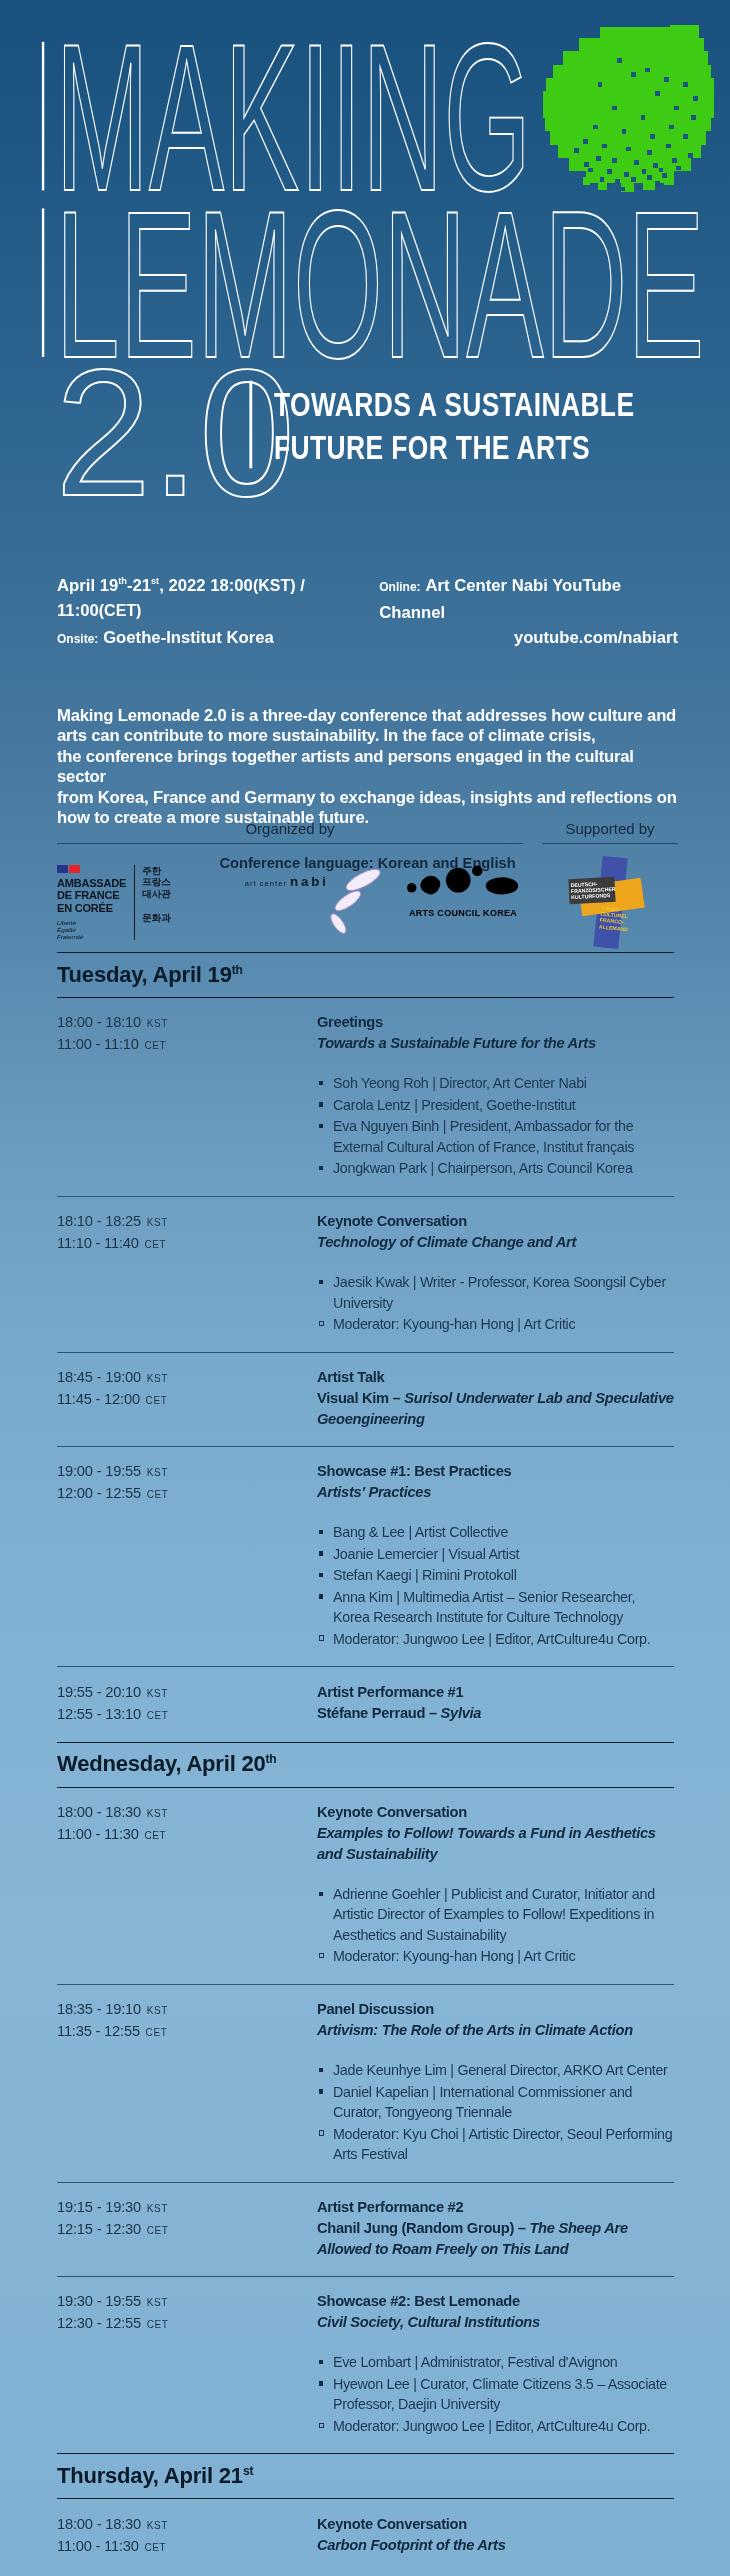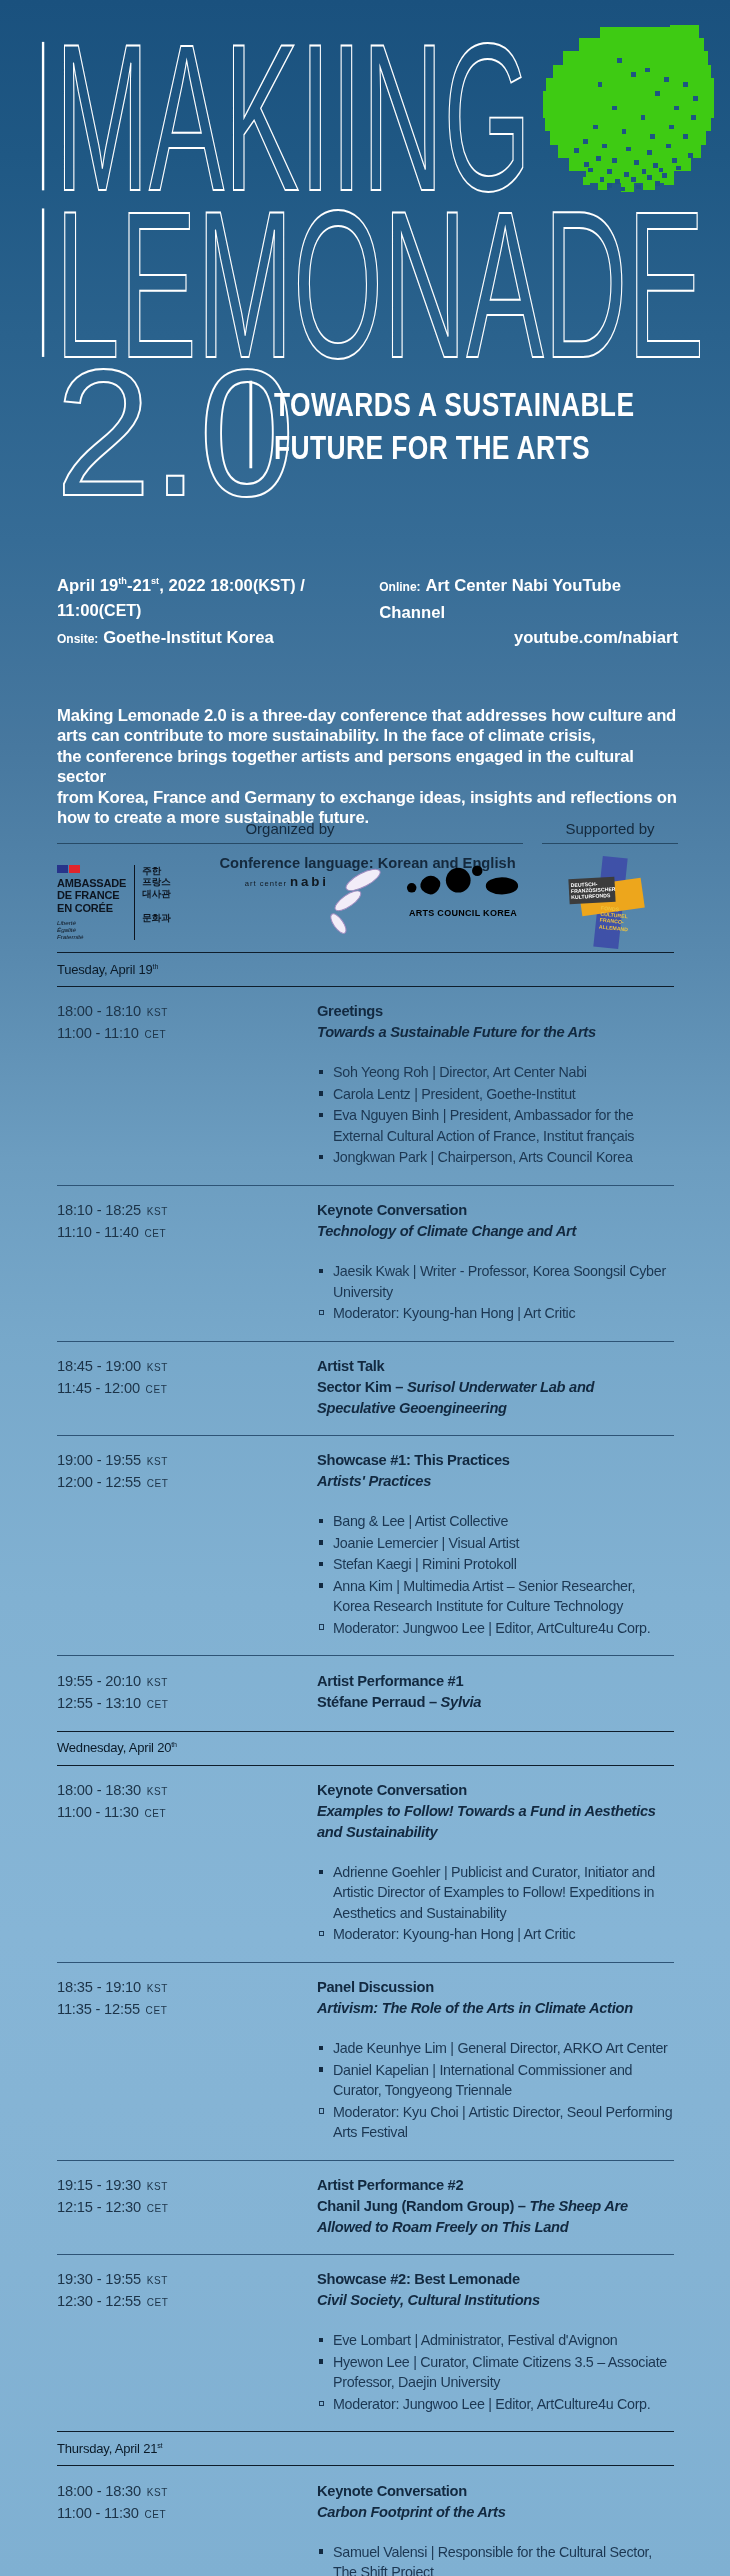--- a/index.html
+++ b/index.html
@@ -65,21 +65,21 @@
   .fonds .blue{position:absolute;left:28.5px;top:0;width:25px;height:91px;background:#3f51a8;transform:rotate(6deg);}
   .fonds .yellow{position:absolute;left:11.4px;top:25px;width:63px;height:30px;background:#eda61c;transform:rotate(-8deg);}
   .fonds .dark{position:absolute;left:0px;top:21px;width:46px;height:25px;background:#3c3c3c;transform:rotate(-3deg);
     color:#fff;font-size:5.2px;font-weight:bold;line-height:6.2px;padding:2.9px 1.9px;box-sizing:border-box;}
   .fonds .blue-text{position:absolute;left:31px;top:49px;width:28.5px;color:#f0c43c;font-size:5.2px;font-weight:bold;line-height:6.2px;transform:rotate(6deg);}
   
   .schedule{position:absolute;left:57px;right:57px;top:952px;color:#1d3450;}
   .day-rule{border-top:1.9px solid #0e1d2b;}
   .session-rule{border-top:1.1px solid #2e5476;}
   .day-title{
-    margin:8.6px 0 9.5px;font-size:13px;font-weight:normal;color:#0a1a28;letter-spacing:-0.2px;
+    margin:8.6px 0 9.5px;font-size:22px;font-weight:bold;color:#0a1a28;letter-spacing:-0.2px;
   }
   .session{display:flex;padding:14.3px 0 16px;}
   .times{width:260px;flex:none;}
   .time-row{line-height:21px;font-size:14.7px;color:#1c3348;letter-spacing:-0.2px;}
   .unit{font-size:10px;letter-spacing:0.6px;margin-left:5.7px;}
   .content{flex:1;letter-spacing:-0.3px;}
   .s-title{font-size:14.7px;font-weight:bold;color:#122940;line-height:21px;}
   .s-sub{font-size:14.7px;font-weight:bold;color:#122940;line-height:21px;}
   .s-sub .ital{font-style:italic;}
   ul.speakers{list-style:none;margin:19px 0 0;padding:0;}
@@ -311,31 +311,31 @@
         </div>
       </div>
       <div class="session-rule"></div>
       <div class="session">
         <div class="times">
           <div class="time-row"><span class="time">18:45 - 19:00</span><span class="unit">KST</span></div>
           <div class="time-row"><span class="time">11:45 - 12:00</span><span class="unit">CET</span></div>
         </div>
         <div class="content">
           <div class="s-title">Artist Talk</div>
-          <div class="s-sub"><span class="plain">Sector Kim – </span><span class="ital">Surisol Underwater Lab and Speculative Geoengineering</span></div>
+          <div class="s-sub"><span class="plain">Visual Kim – </span><span class="ital">Surisol Underwater Lab and Speculative Geoengineering</span></div>
         </div>
       </div>
       <div class="session-rule"></div>
       <div class="session">
         <div class="times">
           <div class="time-row"><span class="time">19:00 - 19:55</span><span class="unit">KST</span></div>
           <div class="time-row"><span class="time">12:00 - 12:55</span><span class="unit">CET</span></div>
         </div>
         <div class="content">
-          <div class="s-title">Showcase #1: This Practices</div>
+          <div class="s-title">Showcase #1: Best Practices</div>
           <div class="s-sub"><span class="ital">Artists' Practices</span></div>
           <ul class="speakers">
             <li class="speaker">Bang &amp; Lee | Artist Collective</li>
             <li class="speaker">Joanie Lemercier | Visual Artist</li>
             <li class="speaker">Stefan Kaegi | Rimini Protokoll</li>
             <li class="speaker">Anna Kim | Multimedia Artist – Senior Researcher, Korea Research Institute for Culture Technology</li>
             <li class="moderator">Moderator: Jungwoo Lee | Editor, ArtCulture4u Corp.</li>
           </ul>
         </div>
       </div>

